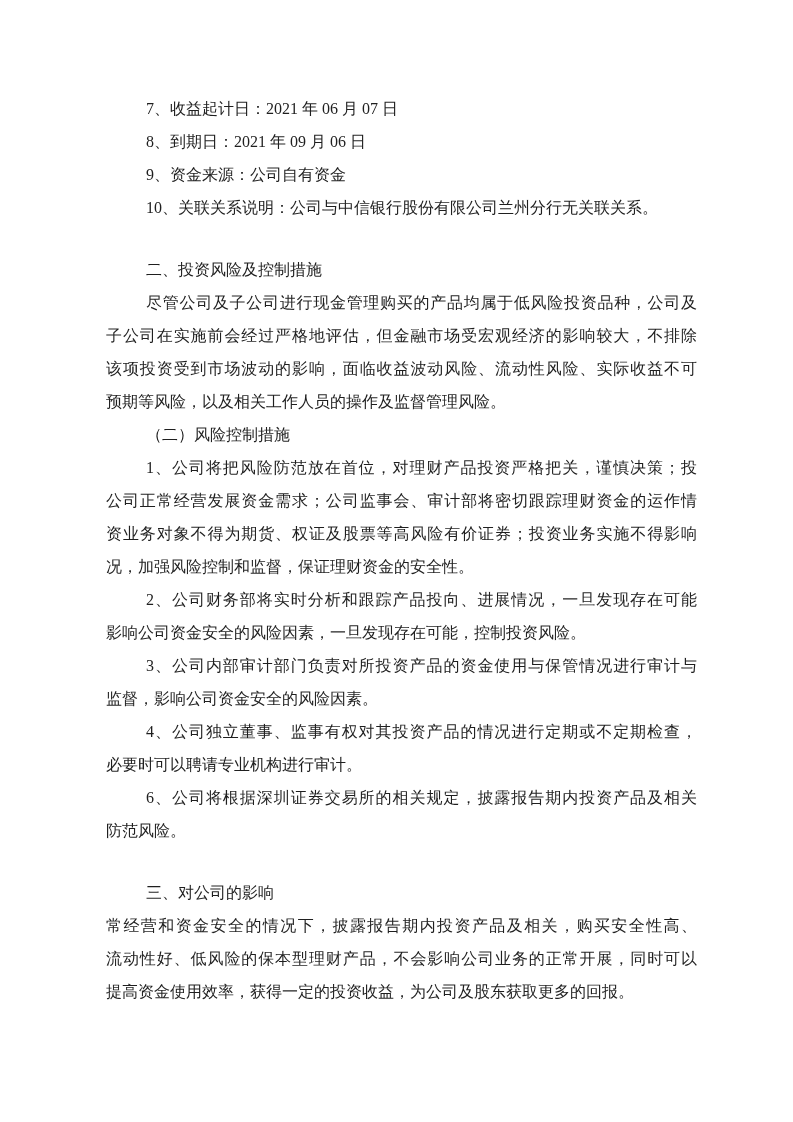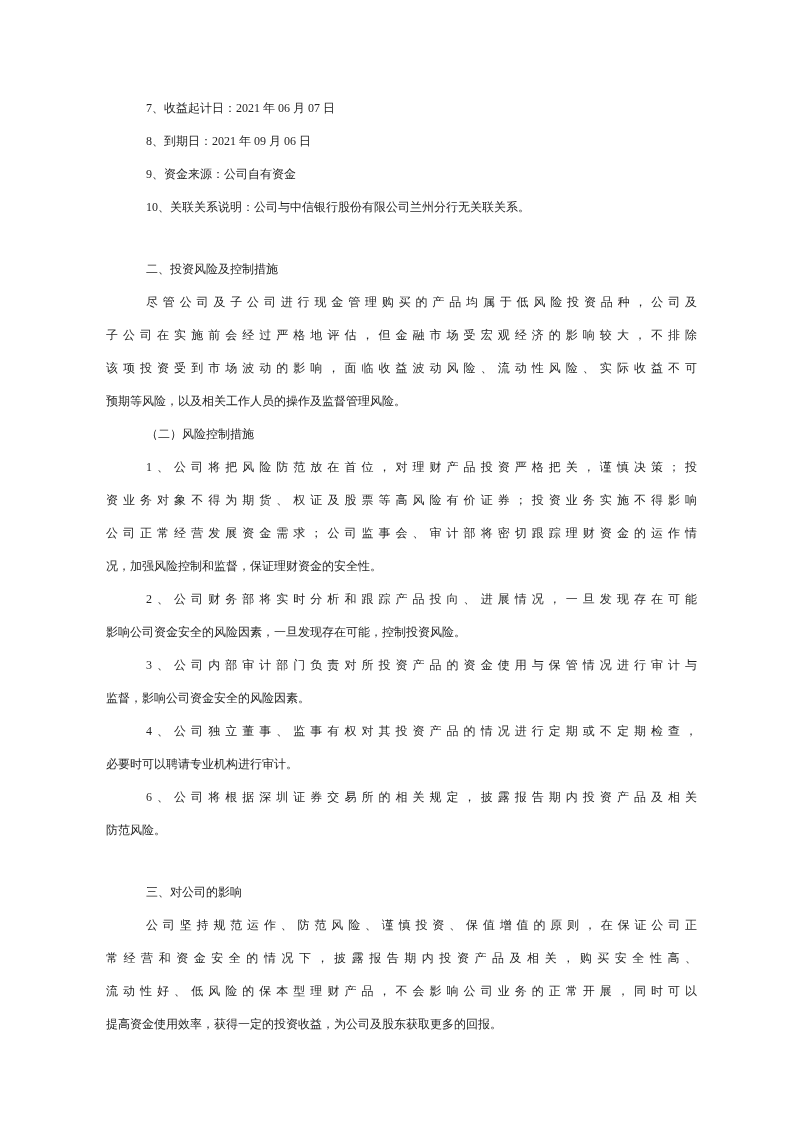--- a/index.html
+++ b/index.html
@@ -15,21 +15,21 @@
     height: 1122px;
     background: #ffffff;
     overflow: hidden;
   }
   .textblock {
     position: absolute;
     left: 106px;
     top: 92px;
     width: 591px;
     color: #1f1f1f;
-    font-size: 12px;
+    font-size: 16px;
   }
   .block { margin: 0; }
   .block.bold { font-weight: normal; margin-top: 29px; }
   .line {
     line-height: 33px;
     min-height: 33px;
     text-align: left;
   }
   .line.first { text-indent: 40px; }
   .line.mid {
@@ -62,22 +62,22 @@
         <div class="line first mid">尽管公司及子公司进行现金管理购买的产品均属于低风险投资品种，公司及</div>
         <div class="line mid">子公司在实施前会经过严格地评估，但金融市场受宏观经济的影响较大，不排除</div>
         <div class="line mid">该项投资受到市场波动的影响，面临收益波动风险、流动性风险、实际收益不可</div>
         <div class="line last">预期等风险，以及相关工作人员的操作及监督管理风险。</div>
       </div>
       <div class="block">
         <div class="line first last">（二）风险控制措施</div>
       </div>
       <div class="block">
         <div class="line first mid">1、公司将把风险防范放在首位，对理财产品投资严格把关，谨慎决策；投</div>
+        <div class="line mid">公司正常经营发展资金需求；公司监事会、审计部将密切跟踪理财资金的运作情</div>
         <div class="line mid">资业务对象不得为期货、权证及股票等高风险有价证券；投资业务实施不得影响</div>
-        <div class="line mid">公司正常经营发展资金需求；公司监事会、审计部将密切跟踪理财资金的运作情</div>
         <div class="line last">况，加强风险控制和监督，保证理财资金的安全性。</div>
       </div>
       <div class="block">
         <div class="line first mid">2、公司财务部将实时分析和跟踪产品投向、进展情况，一旦发现存在可能</div>
         <div class="line last">影响公司资金安全的风险因素，一旦发现存在可能，控制投资风险。</div>
       </div>
       <div class="block">
         <div class="line first mid">3、公司内部审计部门负责对所投资产品的资金使用与保管情况进行审计与</div>
         <div class="line last">监督，影响公司资金安全的风险因素。</div>
       </div>
@@ -86,19 +86,18 @@
         <div class="line last">必要时可以聘请专业机构进行审计。</div>
       </div>
       <div class="block">
         <div class="line first mid">6、公司将根据深圳证券交易所的相关规定，披露报告期内投资产品及相关</div>
         <div class="line last">防范风险。</div>
       </div>
       <div class="block bold">
         <div class="line first last">三、对公司的影响</div>
       </div>
       <div class="block">
-        <div class="line first mid">公司坚持规范运作、防范风险、谨慎投资、保值增值的原则，在保证公司正</div>
         <div class="line mid">常经营和资金安全的情况下，披露报告期内投资产品及相关，购买安全性高、</div>
         <div class="line mid">流动性好、低风险的保本型理财产品，不会影响公司业务的正常开展，同时可以</div>
         <div class="line last">提高资金使用效率，获得一定的投资收益，为公司及股东获取更多的回报。</div>
       </div>
     </div>
 </div>
 
 </body></html>

